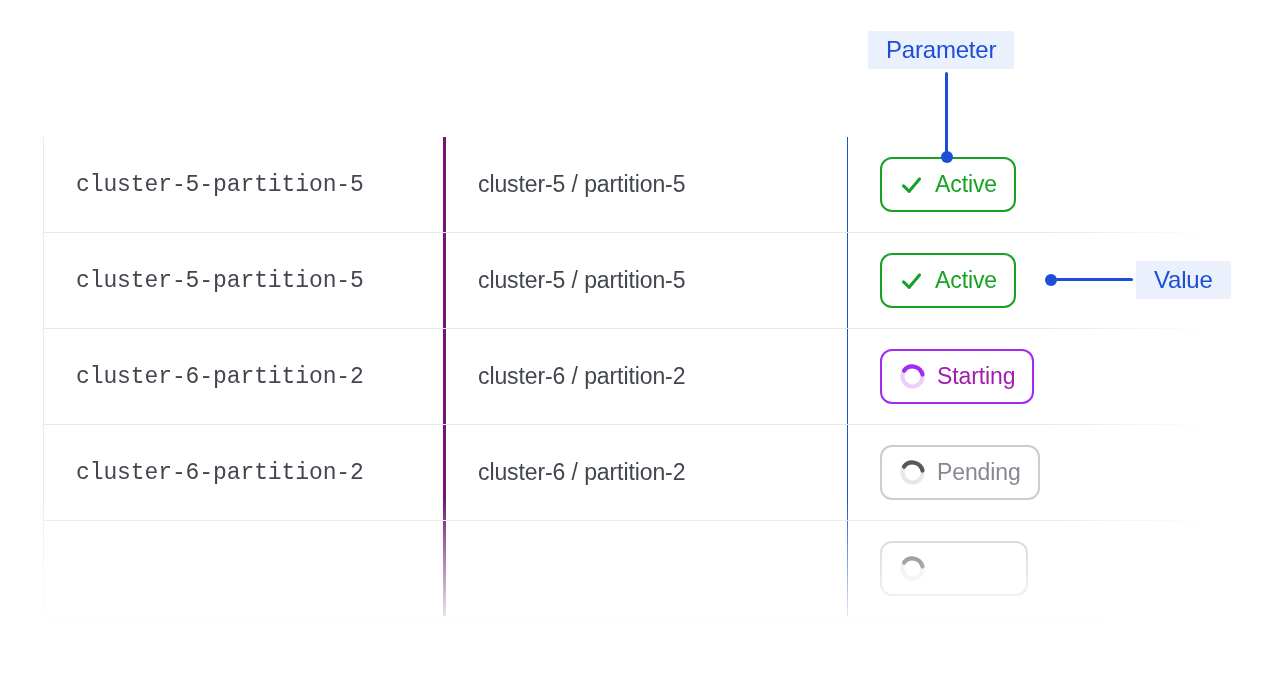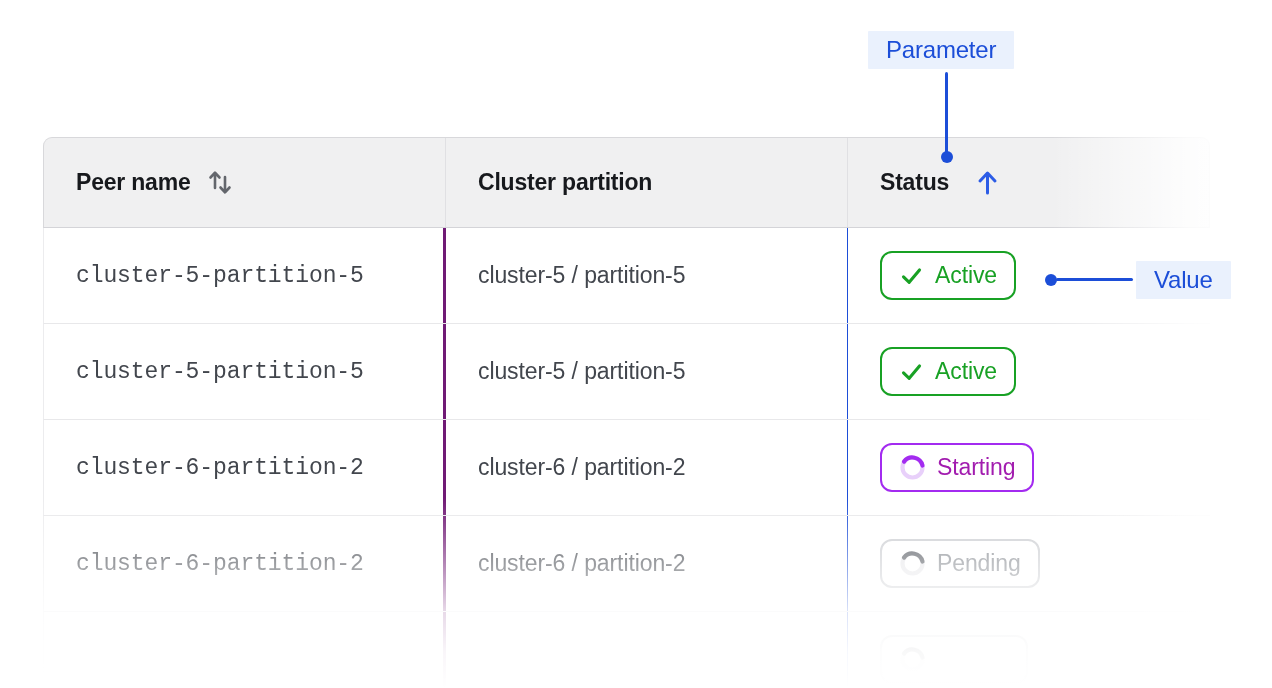--- a/index.html
+++ b/index.html
@@ -35,21 +35,21 @@
   .td{
     display:flex;align-items:center;padding-left:32px;box-sizing:border-box;
     font-size:23px;font-weight:400;color:#42464d;letter-spacing:-0.1px;
   }
   .td-1{width:402px;border-right:3px solid #701a75;font-family:Liberation Mono, monospace;}
   .td-2{width:402px;border-right:1px solid #1d4ed8;}
   .td-3{width:361px;}
   
   .badge{
     display:inline-flex;align-items:center;gap:11px;
-    height:49px;padding:0 17px;border:2px solid;border-radius:12px;
+    height:55px;padding:0 17px;border:2px solid;border-radius:12px;
     font-size:23px;font-weight:500;box-sizing:border-box;background:#fff;
   }
   .badge-active{color:#18a124;border-color:#18a124;}
   .badge-starting{color:#a21caf;border-color:#a32bf0;}
   .badge-pending{color:#85898f;border-color:#cbcdd1;min-width:148px;}
   .badge-starting .spin-track{stroke:#e8d0fa;}
   .badge-starting .spin-arc{stroke:#a32bf0;}
   .badge-pending .spin-track{stroke:#e7e7ea;}
   .badge-pending .spin-arc{stroke:#54585f;}
   
@@ -77,46 +77,20 @@
   .dot-parameter{left:941px;top:151px;}
   .dot-value{left:1045px;top:274px;}
   .hdr-icon{display:inline-flex;align-items:center;}
 </style>
 </head>
 <body>
 
 <div class="canvas">
 
   <div class="table">
-    <div class="thead">
-      <div class="th th-1">
-        <span>Peer name</span>
-        <span class="hdr-icon">
-          <svg width="28" height="31" viewBox="0 0 28 31">
-            <g fill="none" stroke="#63666c" stroke-width="2.6" stroke-linecap="round" stroke-linejoin="round">
-              <path d="M9 21 V6 M4.5 10.5 L9 5.6 L13.5 10.5"></path>
-              <path d="M19 10 V25 M14.5 20.5 L19 25.4 L23.5 20.5"></path>
-            </g>
-          </svg>
-        </span>
-      </div>
-      <div class="th th-2">
-        <span>Cluster partition</span>
-      </div>
-      <div class="th th-3">
-        <span>Status</span>
-        <span class="hdr-icon" style="margin-left:10px;">
-          <svg width="27" height="29" viewBox="0 0 27 29">
-            <g fill="none" stroke="#2c5ce6" stroke-width="3" stroke-linecap="round" stroke-linejoin="round">
-              <path d="M13.5 25 V5.5 M6 13 L13.5 5 L21 13"></path>
-            </g>
-          </svg>
-        </span>
-      </div>
-    </div>
     <div class="tbody" id="tbody">
         <div class="tr">
           <div class="td td-1">
             <span>cluster-5-partition-5</span>
           </div>
           <div class="td td-2">
             <span>cluster-5 / partition-5</span>
           </div>
           <div class="td td-3">
             <span class="badge badge-active">

